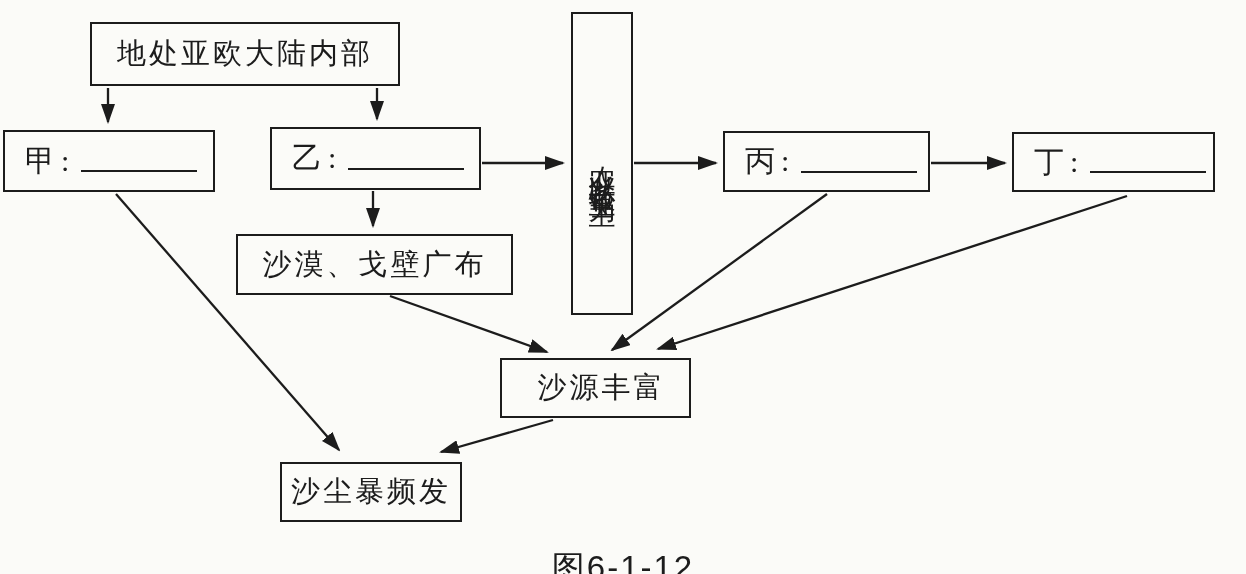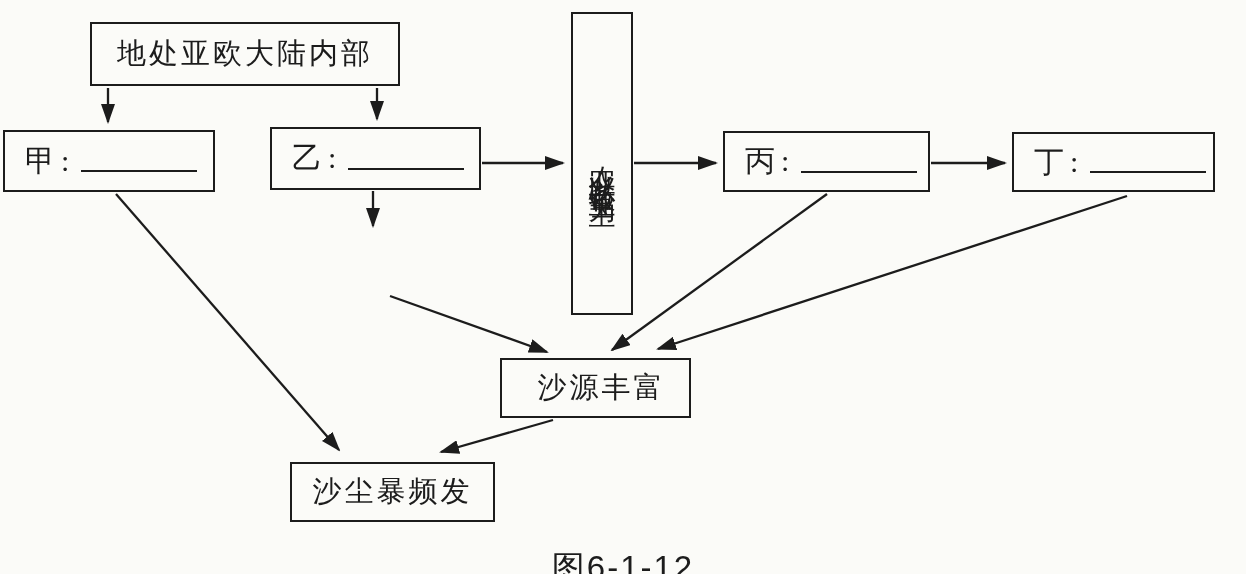--- a/index.html
+++ b/index.html
@@ -49,21 +49,21 @@
     left: 571px; top: 12px; width: 62px; height: 303px;
     writing-mode: vertical-rl;
     text-orientation: upright;
     font-size: 27px;
     letter-spacing: 5px;
   }
   .b-bing     { left: 723px;  top: 131px; width: 207px; height: 61px; }
   .b-ding     { left: 1012px; top: 132px; width: 203px; height: 60px; }
   .b-desert   { left: 236px;  top: 234px; width: 277px; height: 61px; }
   .b-source   { left: 500px;  top: 358px; width: 191px; height: 60px; padding-left: 12px; }
-  .b-storm    { left: 290px;  top: 462px; width: 205px; height: 60px; }
+  .b-storm    { left: 280px;  top: 462px; width: 182px; height: 60px; }
   .caption {
     position: absolute;
     left: 500px;
     top: 546px;
     width: 246px;
     text-align: center;
     font-family: "Liberation Sans", "DejaVu Sans", sans-serif;
     font-size: 33px;
     font-weight: 500;
     letter-spacing: 2px;
@@ -117,20 +117,23 @@
   <div class="box blank-box b-bing">
     <span class="prefix">丙:</span>
     <span class="blank-line"></span>
   </div>
 
   <div class="box blank-box b-ding">
     <span class="prefix">丁:</span>
     <span class="blank-line"></span>
   </div>
 
+  <div class="box b-desert">
+    <span>沙漠、戈壁广布</span>
+  </div>
 
   <div class="box b-source">
     <span>沙源丰富</span>
   </div>
 
   <div class="box b-storm">
     <span>沙尘暴频发</span>
   </div>
 
   <div class="caption">图6-1-12</div>

